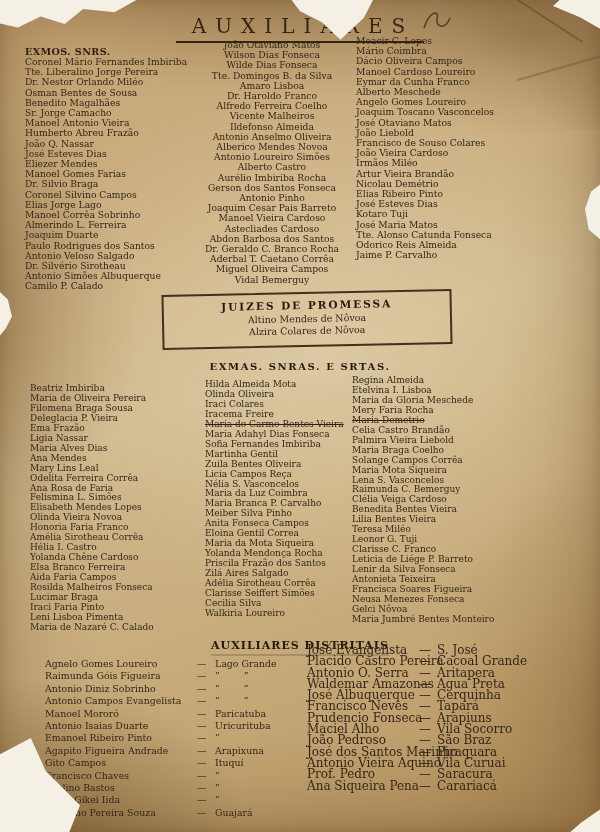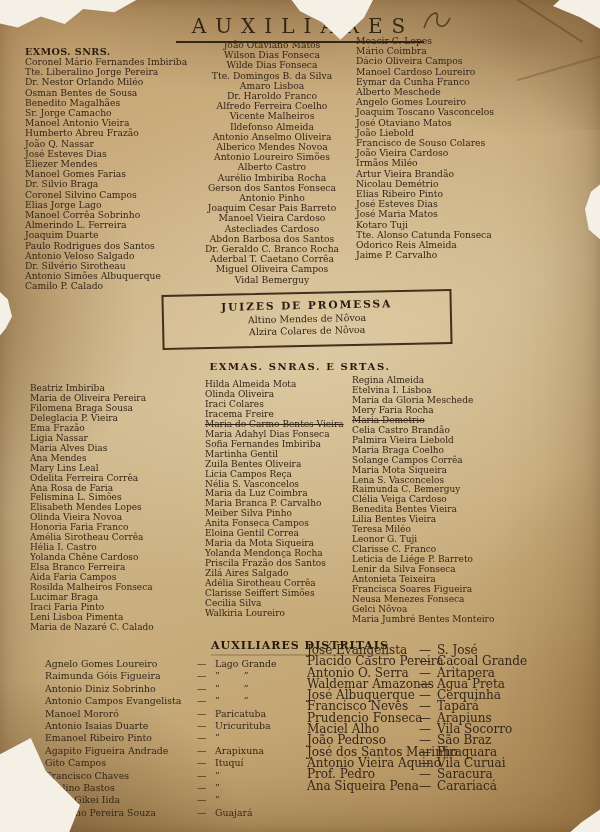--- a/index.html
+++ b/index.html
@@ -158,22 +158,22 @@
         <div class="name-line">Joaquim Toscano Vasconcelos</div>
         <div class="name-line">José Otaviano Matos</div>
         <div class="name-line">João Liebold</div>
         <div class="name-line">Francisco de Souso Colares</div>
         <div class="name-line">João Vieira Cardoso</div>
         <div class="name-line">Irmãos Miléo</div>
         <div class="name-line">Artur Vieira Brandão</div>
         <div class="name-line">Nicolau Demétrio</div>
         <div class="name-line">Elias Ribeiro Pinto</div>
         <div class="name-line">José Esteves Dias</div>
+        <div class="name-line">Kotaro Tuji</div>
         <div class="name-line">José Maria Matos</div>
-        <div class="name-line">Kotaro Tuji</div>
         <div class="name-line">Tte. Alonso Catunda Fonseca</div>
         <div class="name-line">Odorico Reis Almeida</div>
         <div class="name-line">Jaime P. Carvalho</div>
       </div>
   </div>
 
   <div class="juizes-box">
     <div class="juizes-title">JUIZES DE PROMESSA</div>
     <div class="juizes-names">
         <div class="name-line">Altino Mendes de Nôvoa</div>

